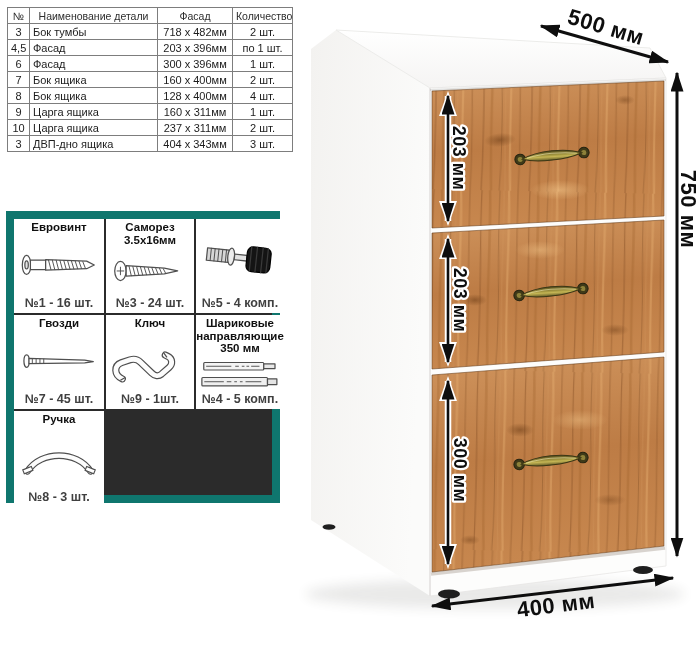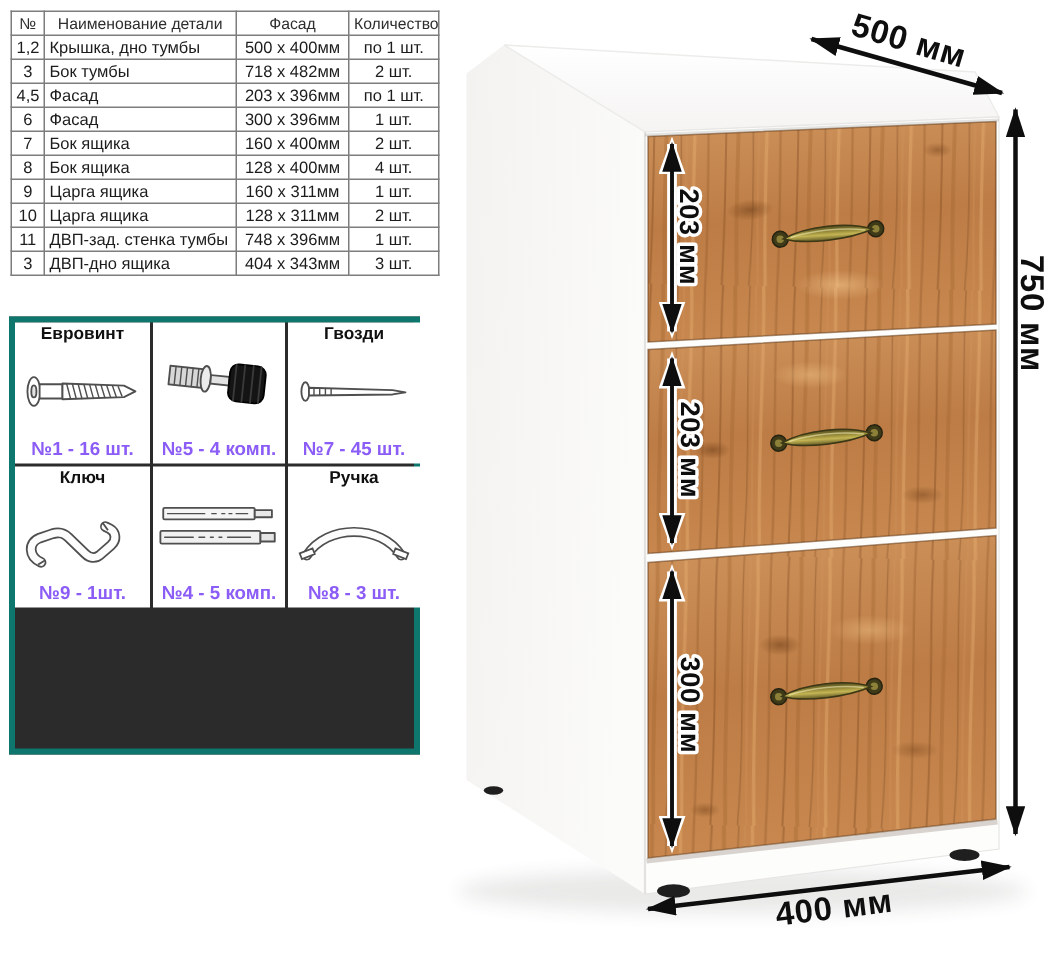--- a/index.html
+++ b/index.html
@@ -7,27 +7,27 @@
          font-family:"Liberation Sans",sans-serif;}
   
   table.parts{position:absolute;left:7px;top:7px;width:285px;border-collapse:collapse;table-layout:fixed;}
   .parts th,.parts td{border:1px solid #7d7d7d;font-size:11px;line-height:12px;padding:1px 3px;
          color:#1c1c1c;text-align:center;white-space:nowrap;overflow:hidden;height:13px;}
   .parts th{font-weight:400;font-size:10.5px;color:#2e2e2e;}
   .parts td.nm{text-align:left;}
   
   .hw{position:absolute;left:6px;top:211px;width:274px;height:292px;box-sizing:border-box;
       display:grid;grid-template-columns:90px 88px 88px;grid-template-rows:94px 94px 96px;
-      gap:2px;background:#2b2b2b;border:4px solid #0f766e;}
+      gap:2px;background:#2b2b2b;border:8px solid #0f766e;}
   .hw .cell{background:#fff;display:flex;flex-direction:column;align-items:center;
       padding:2px;box-sizing:border-box;min-height:0;}
   .hw .t{font-weight:700;font-size:11.5px;line-height:12.5px;text-align:center;color:#101010;}
   .hw .ic{flex:1;display:flex;align-items:center;justify-content:center;min-height:0;width:100%;}
   .hw .ic svg{max-width:82px;max-height:100%;}
-  .hw .c{font-weight:700;font-size:12.5px;color:#8b5cf6;padding-bottom:1px;white-space:nowrap;}
+  .hw .c{font-weight:700;font-size:12.5px;color:#404040;padding-bottom:1px;white-space:nowrap;}
   
   svg.cab{position:absolute;left:0;top:0;}
   .cab text{font-family:"Liberation Sans",sans-serif;font-weight:bold;fill:#0e0e0e;}
   .dimBig{font-size:22px;letter-spacing:.5px;}
   .dimSmall{font-size:18px;letter-spacing:.5px;stroke:#ffffff;stroke-width:4.5px;
             paint-order:stroke;stroke-linejoin:round;}
   .lineart{stroke:#4f4f4f;stroke-width:1.3;fill:#ffffff;stroke-linejoin:round;stroke-linecap:round;}
   .lineart .thin{stroke-width:1;fill:none;}
 </style>
 </head>
@@ -45,26 +45,20 @@
     <thead>
       <tr>
         <th>№</th>
         <th>Наименование детали</th>
         <th>Фасад</th>
         <th>Количество</th>
       </tr>
     </thead>
     <tbody>
       <tr>
-        <td>1,2</td>
-          <td class="nm">Крышка, дно тумбы</td>
-          <td>500 x 400мм</td>
-          <td>по 1 шт.</td>
-      </tr>
-      <tr>
         <td>3</td>
           <td class="nm">Бок тумбы</td>
           <td>718 x 482мм</td>
           <td>2 шт.</td>
       </tr>
       <tr>
         <td>4,5</td>
           <td class="nm">Фасад</td>
           <td>203 x 396мм</td>
           <td>по 1 шт.</td>
@@ -89,28 +83,22 @@
       </tr>
       <tr>
         <td>9</td>
           <td class="nm">Царга ящика</td>
           <td>160 x 311мм</td>
           <td>1 шт.</td>
       </tr>
       <tr>
         <td>10</td>
           <td class="nm">Царга ящика</td>
-          <td>128 x 311мм</td>
+          <td>237 x 311мм</td>
           <td>2 шт.</td>
-      </tr>
-      <tr>
-        <td>11</td>
-          <td class="nm">ДВП-зад. стенка тумбы</td>
-          <td>748 x 396мм</td>
-          <td>1 шт.</td>
       </tr>
       <tr>
         <td>3</td>
           <td class="nm">ДВП-дно ящика</td>
           <td>404 x 343мм</td>
           <td>3 шт.</td>
       </tr>
     </tbody>
   </table>
 
@@ -124,20 +112,32 @@
           <ellipse cx="9" cy="23" rx="1.8" ry="4.2" fill="#e2e2e2"></ellipse>
           <rect x="13" y="18" width="16" height="10"></rect>
           <path d="M29,17.5 L72,19 L80,23 L72,27 L29,28.5 Z"></path>
           <path class="thin" d="M32,18 l2.6,10 M36,18 l2.6,10 M40,18 l2.6,10 M44,18.2 l2.6,9.6 M48,18.3 l2.6,9.4 M52,18.5 l2.6,9 M56,18.7 l2.6,8.6 M60,19 l2.6,8 M64,19.3 l2.6,7.4 M68,19.7 l2.6,6.6"></path>
         </svg>
       </div>
       <div class="c">№1 - 16 шт.</div>
     </div>
 
 
+    <div class="cell">
+      <div class="t">Саморез 3.5х16мм</div>
+      <div class="ic">
+        <svg viewBox="0 0 86 44" class="lineart">
+          <ellipse cx="12" cy="22" rx="6" ry="10"></ellipse>
+          <path class="thin" d="M8.5,22 h7 M12,18 v8"></path>
+          <path d="M18,16.5 L58,19 L72,22 L58,25 L18,27.5 Z"></path>
+          <path class="thin" d="M21,17 l2.4,10 M25,17.3 l2.4,9.4 M29,17.6 l2.4,9 M33,17.9 l2.4,8.4 M37,18.2 l2.4,7.8 M41,18.5 l2.4,7.2 M45,18.8 l2.4,6.6 M49,19.1 l2.4,6 M53,19.4 l2.4,5.4 M57,19.8 l2.4,4.6"></path>
+        </svg>
+      </div>
+      <div class="c">№3 - 24 шт.</div>
+    </div>
 
     <div class="cell">
       <div class="ic">
         <svg viewBox="0 0 86 46" class="lineart">
           <g transform="rotate(6 43 23)">
             <rect x="8" y="15" width="23" height="13" fill="#d7d7d7"></rect>
             <path class="thin" d="M12,15 v13 M16,15 v13 M20,15 v13 M24,15 v13 M28,15 v13"></path>
             <ellipse cx="33.5" cy="21.5" rx="3.5" ry="9" fill="#ececec"></ellipse>
             <rect x="37" y="18.5" width="13" height="6" fill="#e2e2e2"></rect>
             <rect x="50" y="9" width="25" height="26" rx="6" fill="#141414" stroke="#000"></rect>
@@ -167,20 +167,21 @@
         <svg viewBox="0 0 86 52">
           <path d="M14,45 C5,41 5,31 13,28 L22,25 C27,23.5 30,24.5 33,27.5 L45,39 C48,42 52,42.5 55,40 L63,33 C67,29.5 66.5,24 62,21.5 L59,20" fill="none" stroke="#4f4f4f" stroke-width="7.5" stroke-linecap="round"></path>
           <path d="M14,45 C5,41 5,31 13,28 L22,25 C27,23.5 30,24.5 33,27.5 L45,39 C48,42 52,42.5 55,40 L63,33 C67,29.5 66.5,24 62,21.5 L59,20" fill="none" stroke="#fcfcfc" stroke-width="5" stroke-linecap="round"></path>
           <path d="M12,46.5 l5,-3 M57.2,17.5 l3.6,5" stroke="#4f4f4f" stroke-width="1.3" fill="none"></path>
         </svg>
       </div>
       <div class="c">№9 - 1шт.</div>
     </div>
 
     <div class="cell">
+      <div class="t">Шариковые направляющие 350 мм</div>
       <div class="ic">
         <svg viewBox="0 0 86 40" class="lineart">
           <rect x="4" y="8" width="64" height="8" rx="1" fill="#f5f5f5"></rect>
           <rect x="68" y="9.5" width="12" height="5" fill="#e8e8e8"></rect>
           <path class="thin" d="M7,12 h26 M38,12 h3 M45,12 h2 M50,12 h2 M55,12 h8"></path>
           <rect x="2" y="24" width="70" height="9" rx="1" fill="#f0f0f0"></rect>
           <rect x="72" y="25.5" width="10" height="6" fill="#e4e4e4"></rect>
           <path class="thin" d="M5,28.5 h20 M29,28.5 h4 M37,28.5 h2 M43,28.5 h2 M49,28.5 h16"></path>
         </svg>
       </div>

